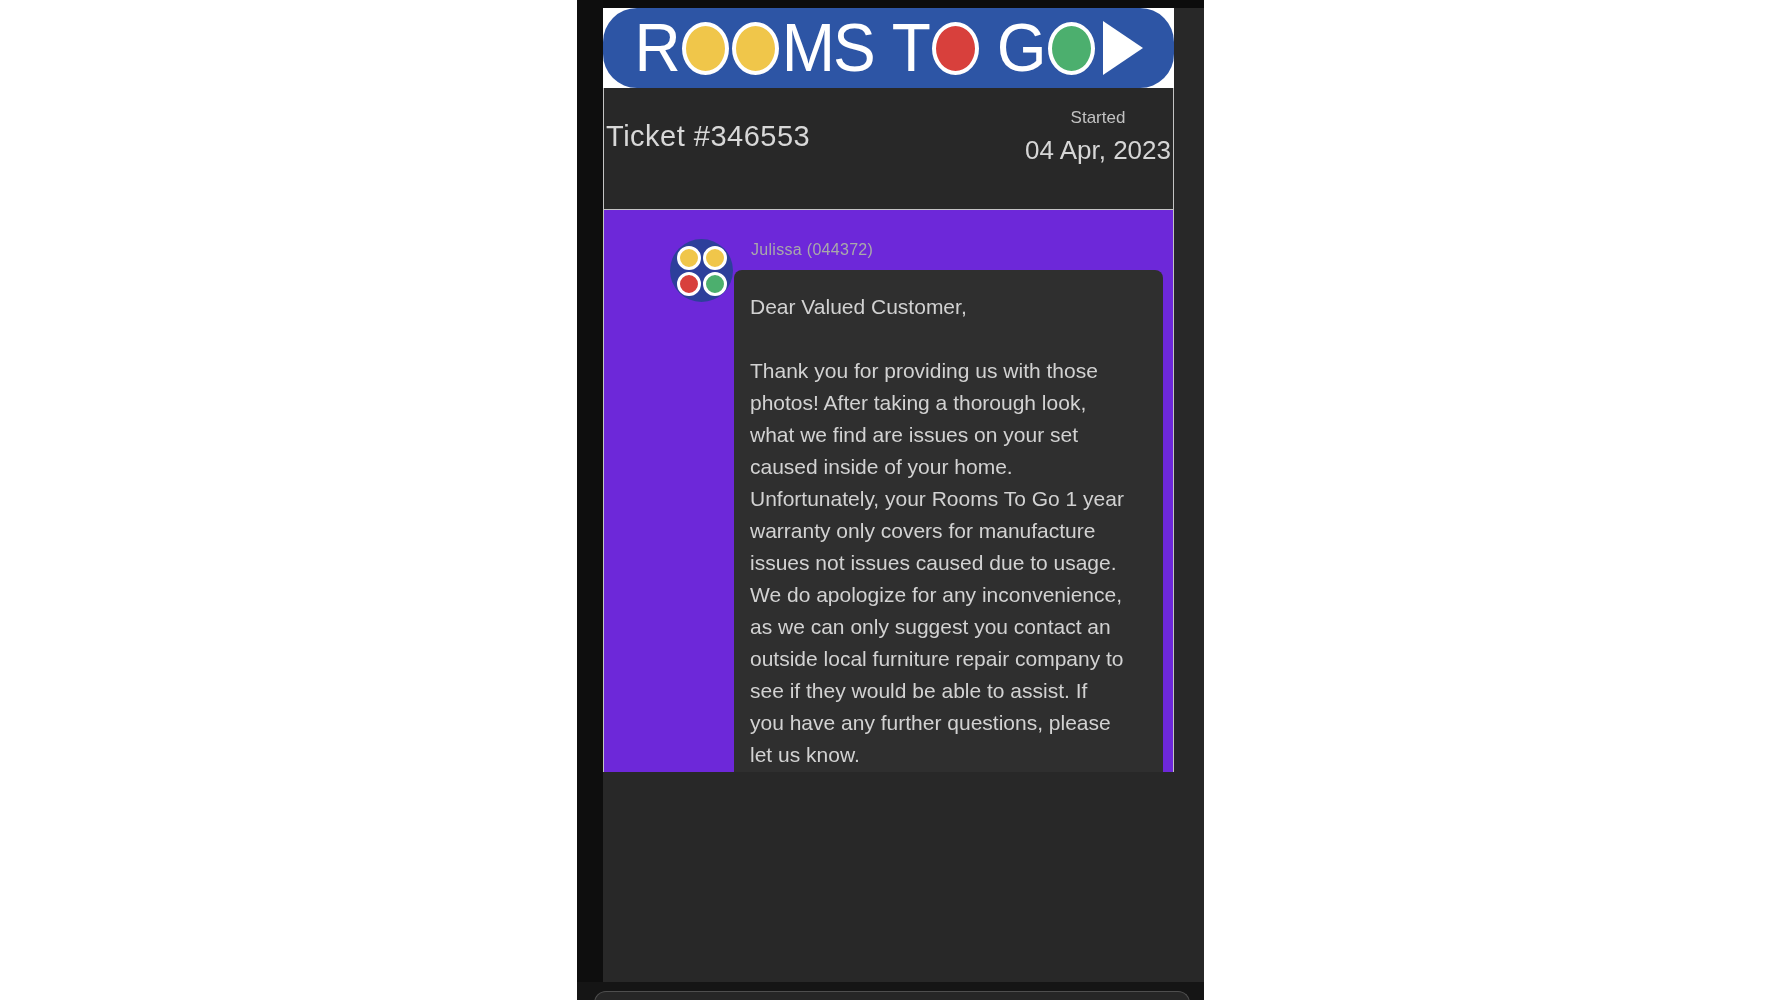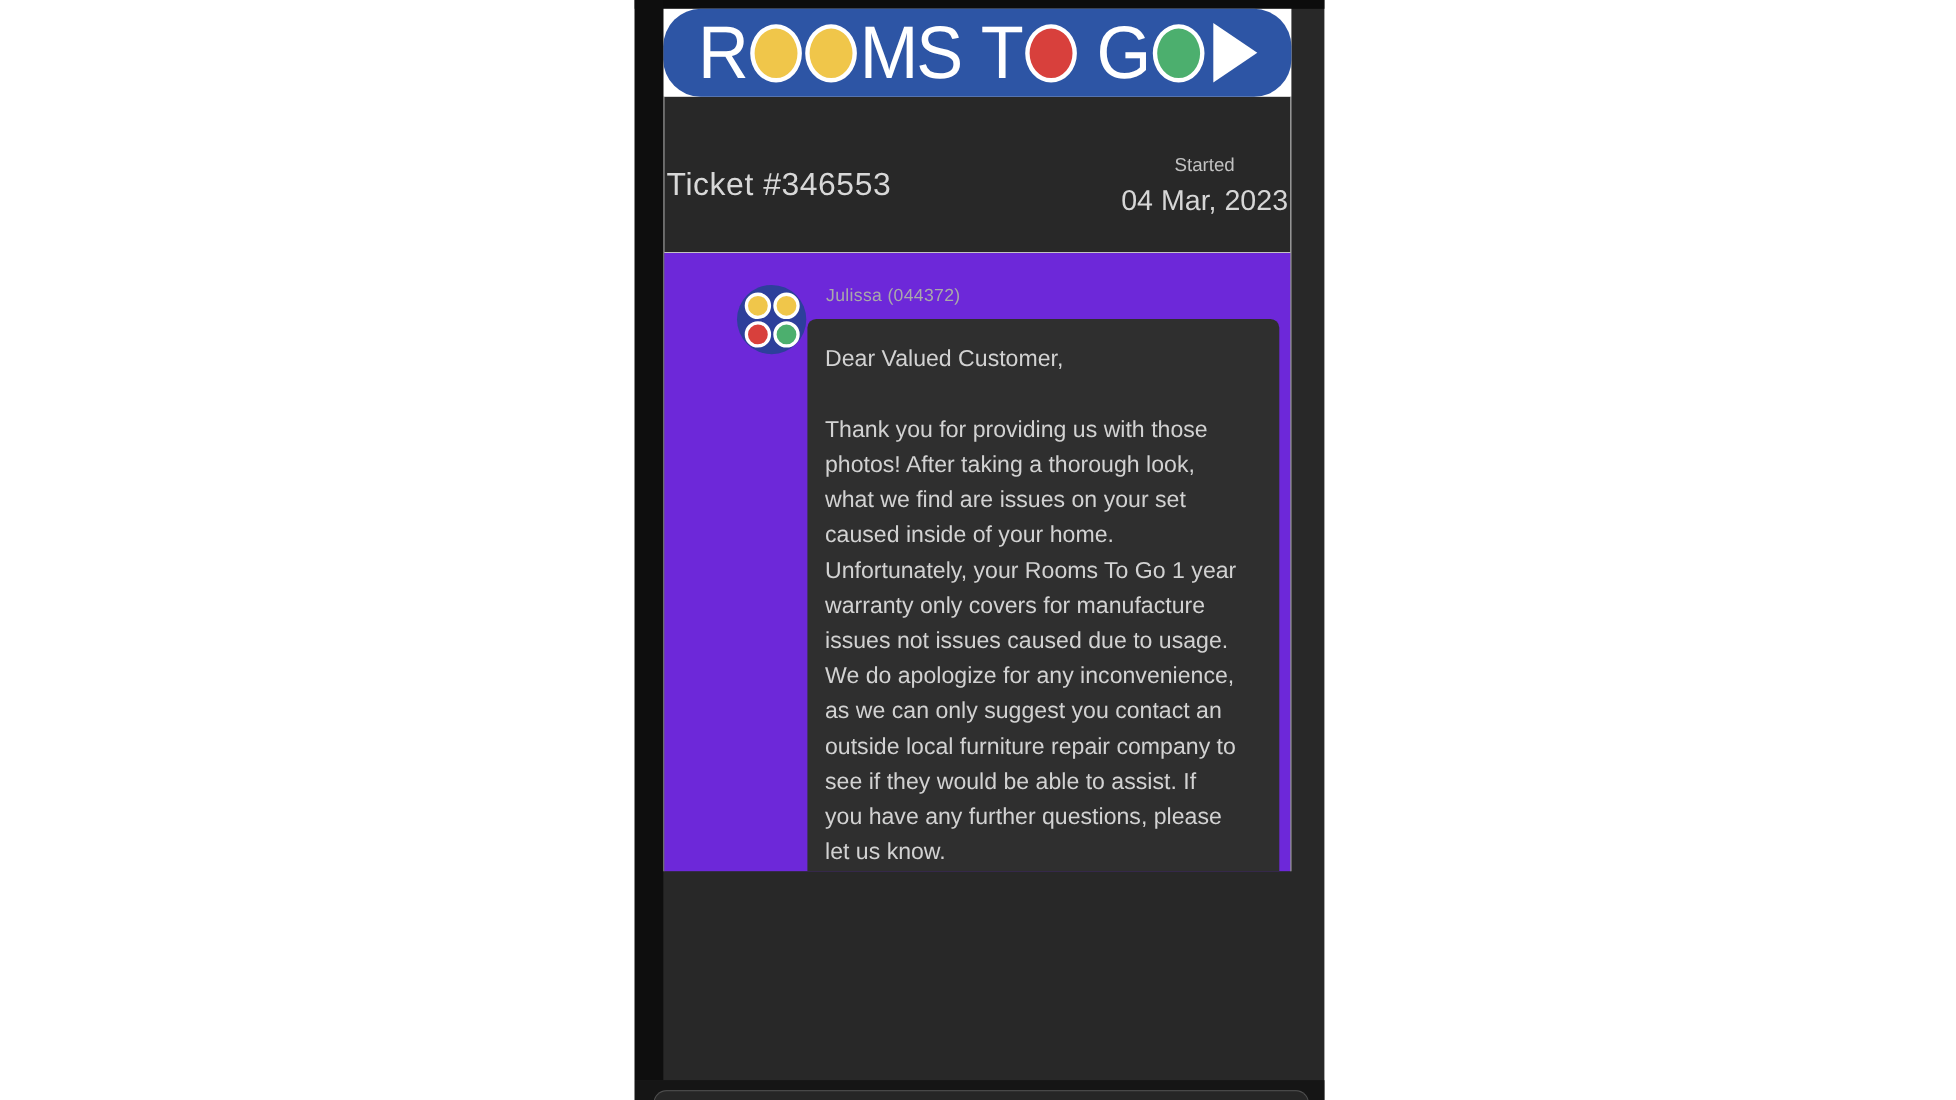--- a/index.html
+++ b/index.html
@@ -27,21 +27,21 @@
   .word-gap { width:12px; flex:none; }
   .logo-arrow { width:0; height:0; flex:none; margin-left:5px;
                 border-top:27px solid transparent; border-bottom:27px solid transparent;
                 border-left:40px solid #ffffff; }
 
   
   .bordered { border-left:1.5px solid rgba(222,222,222,.85);
               border-right:1.5px solid rgba(222,222,222,.85); }
   .divider-b { border-bottom:1.5px solid rgba(222,222,222,.85); }
 
-  .ticket-section { height:142px; padding:52px 2px 0 2px;
+  .ticket-section { height:122px; padding:20px 2px 0 2px;
                     display:flex; justify-content:space-between; align-items:flex-start; }
   .ticket-title { font-size:29px; color:#d8d8d8; margin-top:12px; letter-spacing:.5px; }
   .started { text-align:center; }
   .started-label { font-size:17px; color:#c2c2c2; margin-bottom:7px; }
   .started-date  { font-size:26px; color:#d6d6d6; }
 
   .notice-section { height:198px; padding:48px 4px 0 2px; }
   .notice-text { font-size:21px; line-height:32px; color:#d2d2d2; white-space:pre-line; }
 
   .conversation { position:relative; height:562px; background:#6d28d9; overflow:hidden; }
@@ -87,21 +87,21 @@
         <span class="logo-arrow"></span>
       </div>
     </div>
 
     <div class="bordered">
 
       <div class="ticket-section divider-b">
         <div class="ticket-title">Ticket #346553</div>
         <div class="started">
           <div class="started-label">Started</div>
-          <div class="started-date">04 Mar, 2023</div>
+          <div class="started-date">04 Apr, 2023</div>
         </div>
       </div>
 
 
       <div class="conversation">
         <div class="avatar">
           <span class="avatar-dot o-yellow"></span>
           <span class="avatar-dot o-yellow"></span>
           <span class="avatar-dot o-red"></span>
           <span class="avatar-dot o-green"></span>

